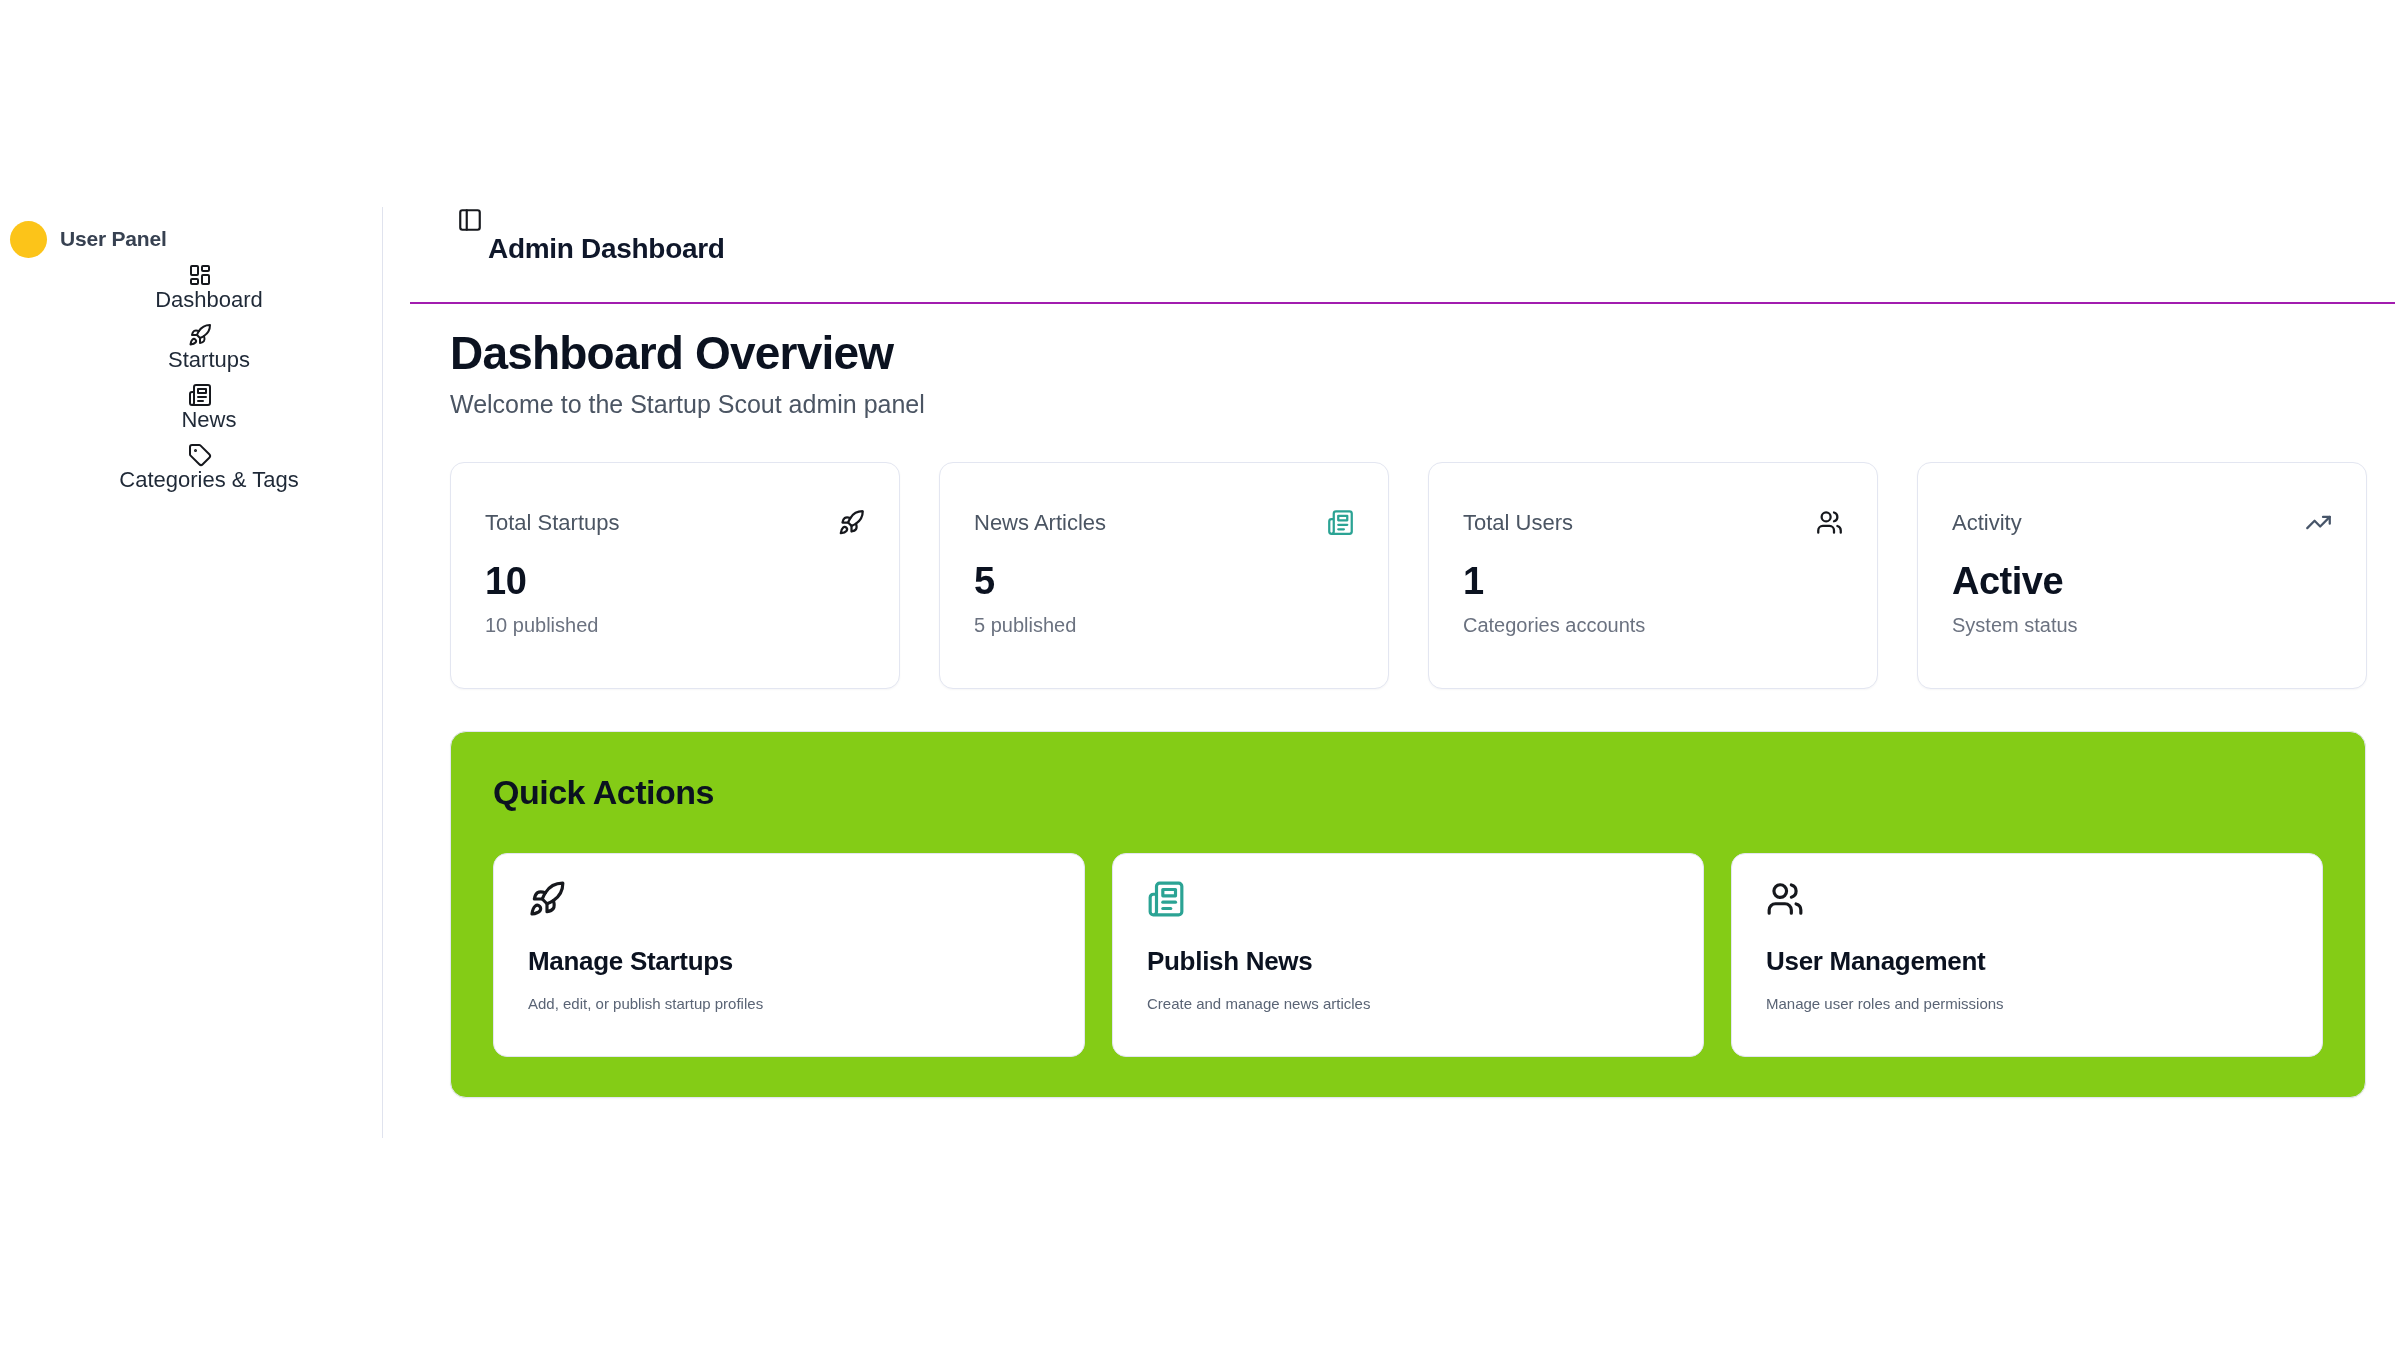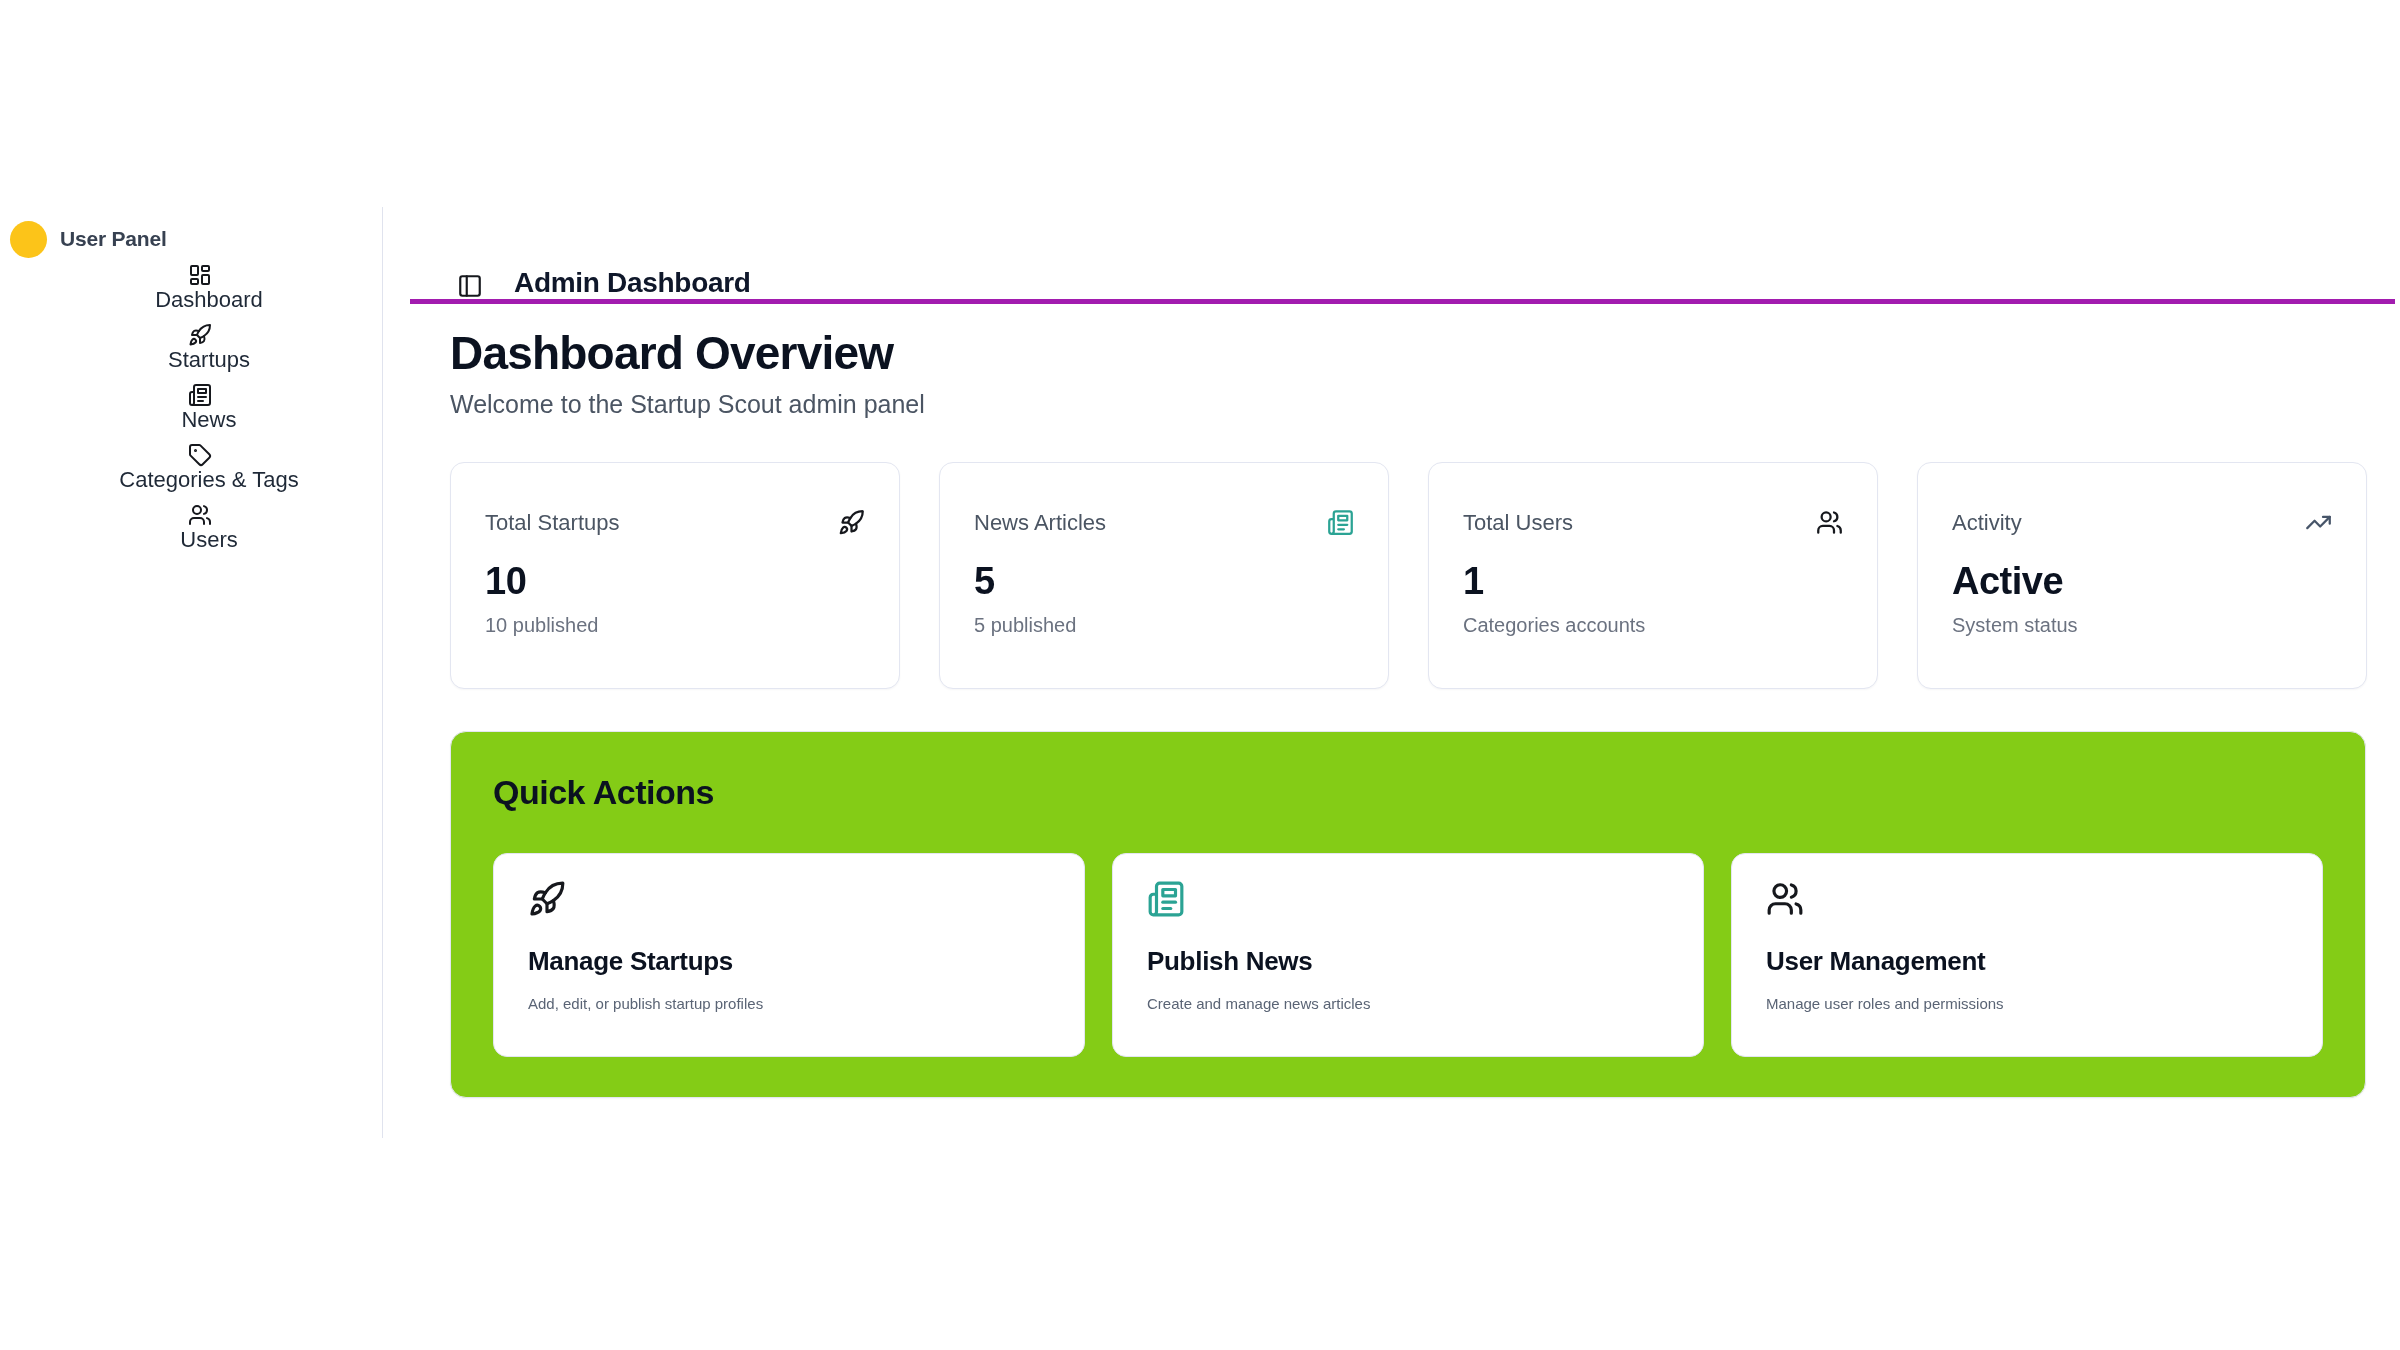--- a/index.html
+++ b/index.html
@@ -13,22 +13,22 @@
   .brand { display:flex; align-items:center; height:38px; margin-left:10px; }
   .brand-logo { width:37px; height:37px; border-radius:50%; background:#fcc419; flex:0 0 37px; }
   .brand-label { margin-left:13px; font-size:21px; font-weight:700; color:#374151; letter-spacing:-0.2px; }
   .nav { margin-top:5px; }
   .nav-item { display:flex; align-items:center; height:60px; padding-left:17px; cursor:pointer;flex-direction:column; }
   .nav-item .icon { width:24px; height:24px; color:#16181d; }
   .nav-label { margin-left:19px; font-size:22px; color:#1f2937; }
 
   
   .main { flex:1; min-width:0; }
-  .main-header { margin-left:27px; margin-right:5px; height:97px; border-bottom:5px solid #a21caf;
-                 display:flex; align-items:flex-end; padding-left:47px; }
+  .main-header { margin-left:27px; margin-right:5px; height:97px; border-bottom:2px solid #a21caf;
+                 display:flex; align-items:flex-start; padding-left:47px;flex-direction:column; }
   .panel-toggle { width:26px; height:26px; color:#16181d; cursor:pointer; }
   .header-title { margin-left:31px; font-size:28px; font-weight:700; color:#0f172a; letter-spacing:-0.3px; }
 
   .content { padding:0 33px 0 67px; }
   .page-title { margin-top:24px; font-size:46px; line-height:51px; font-weight:700; color:#0b1220; letter-spacing:-0.8px; }
   .page-subtitle { margin-top:10px; font-size:25px; line-height:30px; color:#4b5563; }
 
   
   .stats { display:flex; gap:39px; margin-top:43px; }
   .stat-card { width:450px; height:227px; background:#fff; border:1px solid #e3e6f1; border-radius:14px;
@@ -102,31 +102,20 @@
       </div>
       <div class="nav-item">
         <span class="icon c-dark">
             <svg viewBox="0 0 24 24" fill="none" stroke="currentColor" stroke-width="2" stroke-linecap="round" stroke-linejoin="round">
               <path d="M12.586 2.586A2 2 0 0 0 11.172 2H4a2 2 0 0 0-2 2v7.172a2 2 0 0 0 .586 1.414l8.704 8.704a2.426 2.426 0 0 0 3.42 0l6.58-6.58a2.426 2.426 0 0 0 0-3.42z"></path>
               <circle cx="7.5" cy="7.5" r=".5" fill="currentColor"></circle>
             </svg>
           </span>
         <span class="nav-label">Categories &amp; Tags</span>
       </div>
-      <div class="nav-item">
-        <span class="icon c-dark">
-            <svg viewBox="0 0 24 24" fill="none" stroke="currentColor" stroke-width="2" stroke-linecap="round" stroke-linejoin="round">
-              <path d="M16 21v-2a4 4 0 0 0-4-4H6a4 4 0 0 0-4 4v2"></path>
-              <circle cx="9" cy="7" r="4"></circle>
-              <path d="M22 21v-2a4 4 0 0 0-3-3.87"></path>
-              <path d="M16 3.13a4 4 0 0 1 0 7.75"></path>
-            </svg>
-          </span>
-        <span class="nav-label">Users</span>
-      </div>
     </nav>
   </aside>
 
   <main class="main">
 
     <header class="main-header">
       <span class="panel-toggle">
           <svg viewBox="0 0 24 24" fill="none" stroke="currentColor" stroke-width="2" stroke-linecap="round" stroke-linejoin="round">
             <rect width="18" height="18" x="3" y="3" rx="2"></rect>
             <path d="M9 3v18"></path>

